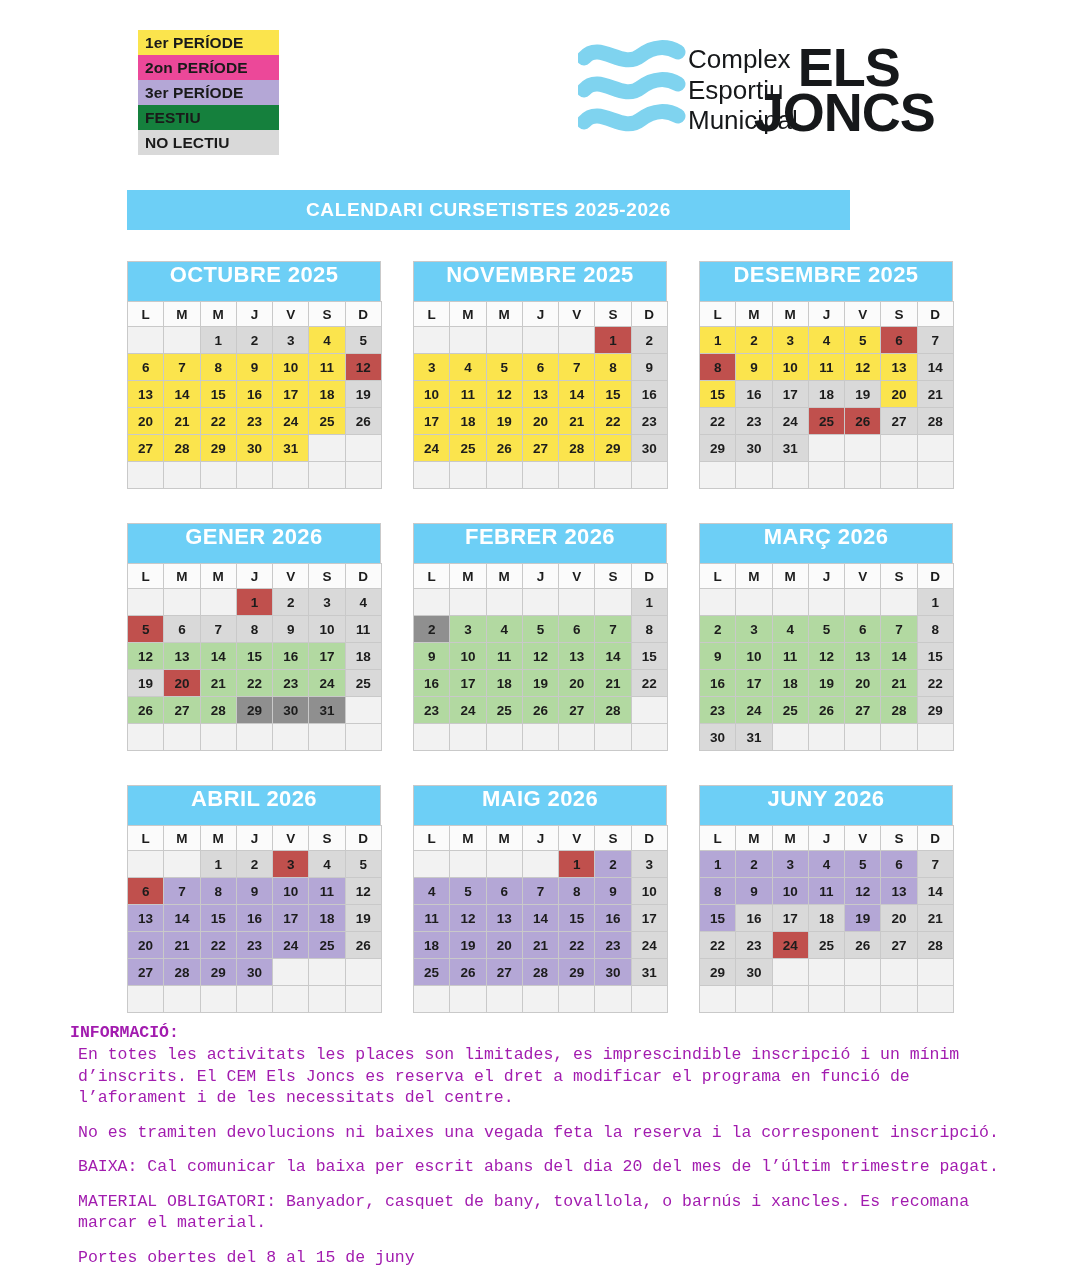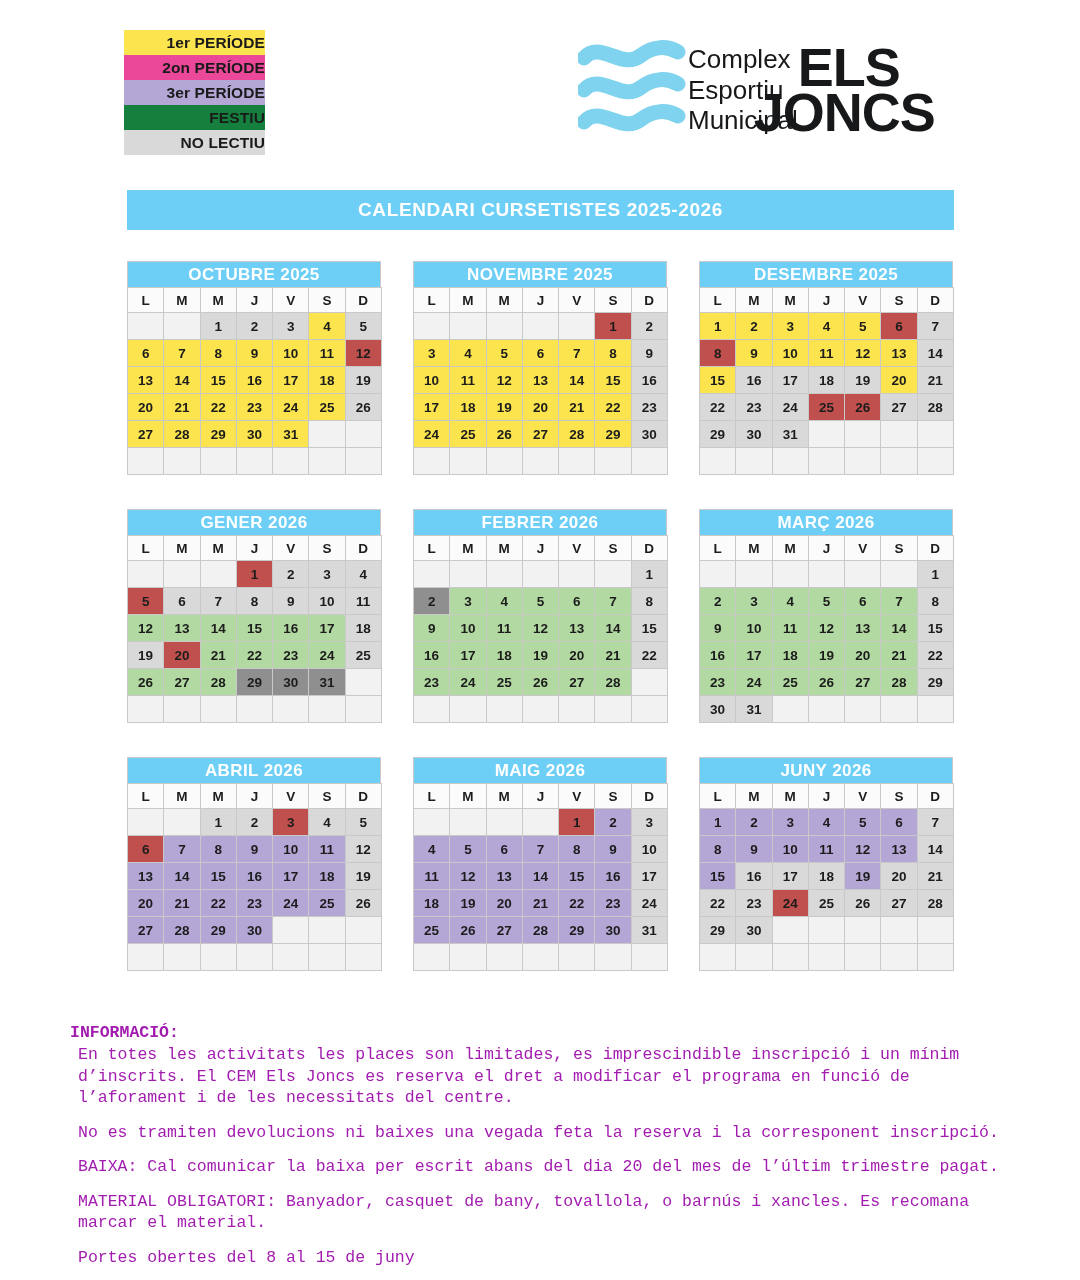--- a/index.html
+++ b/index.html
@@ -12,24 +12,23 @@
     background: #ffffff;
     font-family: "Liberation Sans", sans-serif;
     color: #000000;
     overflow: hidden;
     position: relative;
   }
 
   
   #legend {
     position: absolute;
-    left: 124px;
+    left: 138px;
     top: 30px;
     width: 141px;
-    text-align: right;
   }
   .legend-row {
     height: 25px;
     line-height: 25px;
     padding-left: 7px;
     font-size: 15.5px;
     font-weight: bold;
     color: #1a1a1a;
     letter-spacing: 0.1px;
     box-sizing: border-box;
@@ -70,21 +69,21 @@
     line-height: 1.18;
     color: #16181a;
     margin-top: 4px;
   }
 
   
   #title-banner {
     position: absolute;
     left: 127px;
     top: 190px;
-    width: 827px;
+    width: 723px;
     height: 40px;
     background: #6DCFF6;
     color: #ffffff;
     font-size: 19px;
     font-weight: bold;
     letter-spacing: 0.6px;
     display: flex;
     align-items: center;
     justify-content: center;
   }
@@ -98,24 +97,24 @@
     display: flex;
     flex-wrap: wrap;
     gap: 34px 32px;
   }
   .month {
     width: 254px;
   }
   .month-head {
     background: #6DCFF6;
     color: #ffffff;
-    font-size: 17px;
+    font-size: 22px;
     font-weight: bold;
     letter-spacing: 0.4px;
-    height: 26px;
+    height: 40px;
     line-height: 26px;
     text-align: center;
     border: 1px solid #c9c9c9;
     border-bottom: none;
     box-sizing: border-box;
   }
   table.month-table {
     border-collapse: collapse;
     width: 254px;
     table-layout: fixed;

